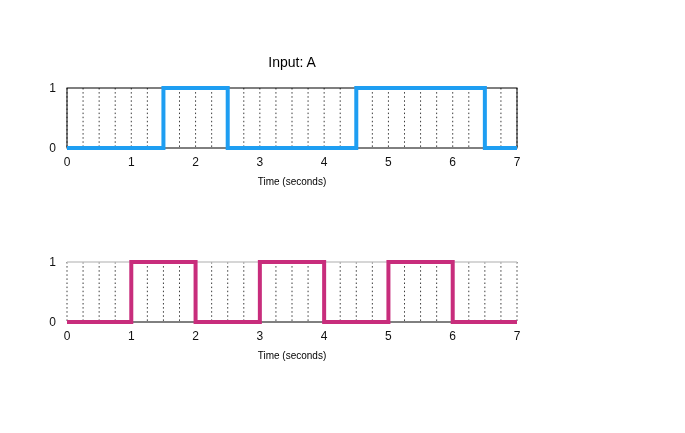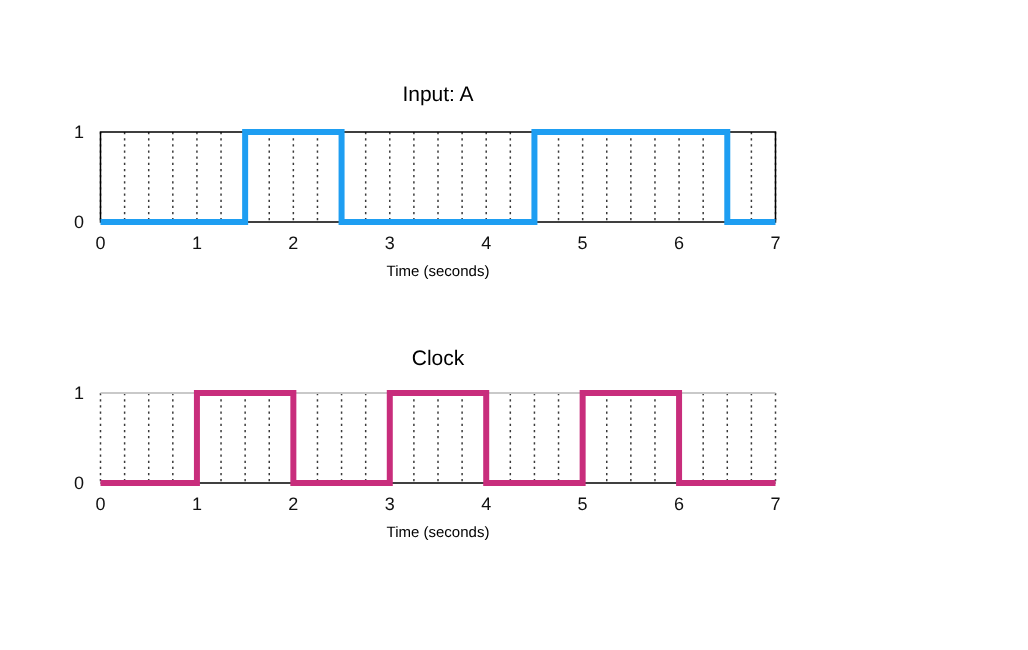--- a/index.html
+++ b/index.html
@@ -122,21 +122,20 @@
       <text x="219.85714285714283" y="84" text-anchor="middle">3</text>
       <text x="284.1428571428571" y="84" text-anchor="middle">4</text>
       <text x="348.42857142857144" y="84" text-anchor="middle">5</text>
       <text x="412.71428571428567" y="84" text-anchor="middle">6</text>
       <text x="477" y="84" text-anchor="middle">7</text>
       <text x="16" y="10" text-anchor="end">1</text>
       <text x="16" y="70" text-anchor="end">0</text>
     </svg>
   <div class="chart-xlabel" style="top:176px">Time (seconds)</div>
 
-  <div class="chart-title" style="top:230px">Clock</div>
   <svg id="chart1" class="chart-svg" style="top:256px" viewBox="0 0 500 95">
       <line x1="27" y1="6" x2="27" y2="66" class="grid"></line>
       <line x1="43.07142857142857" y1="6" x2="43.07142857142857" y2="66" class="grid"></line>
       <line x1="59.14285714285714" y1="6" x2="59.14285714285714" y2="66" class="grid"></line>
       <line x1="75.21428571428571" y1="6" x2="75.21428571428571" y2="66" class="grid"></line>
       <line x1="91.28571428571428" y1="6" x2="91.28571428571428" y2="66" class="grid"></line>
       <line x1="107.35714285714286" y1="6" x2="107.35714285714286" y2="66" class="grid"></line>
       <line x1="123.42857142857142" y1="6" x2="123.42857142857142" y2="66" class="grid"></line>
       <line x1="139.5" y1="6" x2="139.5" y2="66" class="grid"></line>
       <line x1="155.57142857142856" y1="6" x2="155.57142857142856" y2="66" class="grid"></line>

